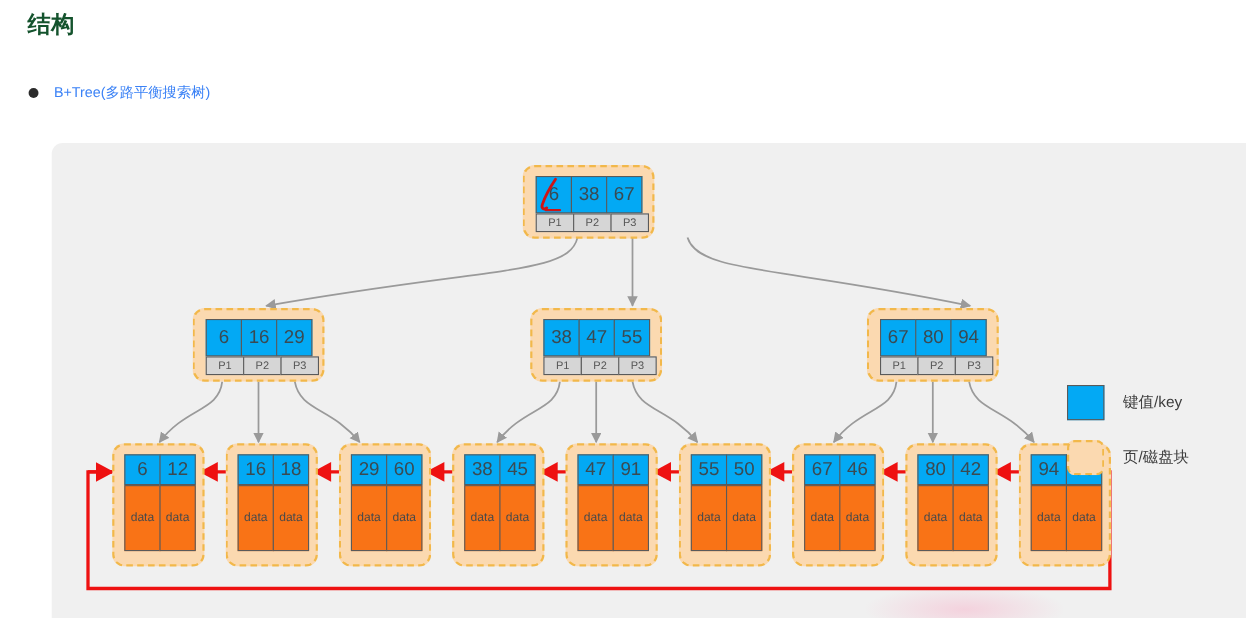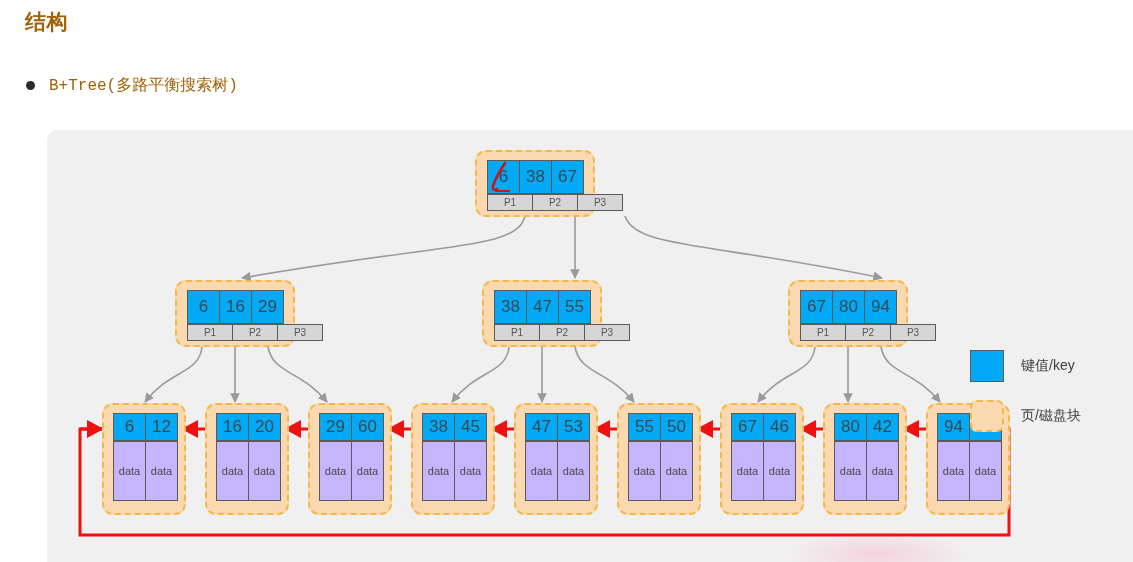--- a/index.html
+++ b/index.html
@@ -16,42 +16,41 @@
     color: #333333;
   }
 
   
   #page-title {
     position: absolute;
     left: 25px;
     top: 8px;
     font-size: 21px;
     font-weight: bold;
-    color: #a16207;
+    color: #14532d;
     letter-spacing: 0.5px;
   }
   #bullet-row {
     position: absolute;
     left: 26px;
     top: 75px;
     display: flex;
     align-items: center;
     gap: 14px;
   }
   #bullet-dot {
     width: 9px;
     height: 9px;
     border-radius: 50%;
     background: #2b2b2b;
     flex: none;
   }
   #bullet-text {
-    font-size: 16px;
-    color: #a16207;
-    font-family: Liberation Mono, monospace;
+    font-size: 13px;
+    color: #3b82f6;
   }
 
   
   #diagram-panel {
     position: absolute;
     left: 47px;
     top: 130px;
     width: 1086px;
     height: 432px;
     background: #f0f0f0;
@@ -99,28 +98,28 @@
     background: #03a9f4;
     color: #3a4a52;
     font-size: 17px;
   }
   .ptr-cell {
     background: #d6d6d6;
     color: #555555;
     font-size: 10px;
   }
   .data-cell {
-    background: #c4b5fd;
+    background: #f97316;
     color: #4a4a4a;
     font-size: 11px;
   }
 
   
   .internal .key-cell { width: 33px; height: 34px; }
-  .internal .ptr-cell { width: 46px; height: 17px; }
+  .internal .ptr-cell { width: 35px; height: 17px; }
   .internal .inner {
     position: absolute;
     left: 10px;
     top: 8px;
   }
 
   
   .leaf .key-cell  { width: 33px; height: 28px; }
   .leaf .data-cell { width: 33px; height: 60px; }
   .leaf .inner {
@@ -306,21 +305,21 @@
         <div class="cell data-cell">data</div>
         <div class="cell data-cell">data</div>
       </div>
     </div>
   </div>
 
   <div class="page-block leaf" style="left:158px; top:273px; width:84px; height:112px;">
     <div class="inner">
       <div class="key-row">
         <div class="cell key-cell">16</div>
-        <div class="cell key-cell">20</div>
+        <div class="cell key-cell">18</div>
       </div>
       <div class="data-row">
         <div class="cell data-cell">data</div>
         <div class="cell data-cell">data</div>
       </div>
     </div>
   </div>
 
   <div class="page-block leaf" style="left:261px; top:273px; width:84px; height:112px;">
     <div class="inner">
@@ -345,21 +344,21 @@
         <div class="cell data-cell">data</div>
         <div class="cell data-cell">data</div>
       </div>
     </div>
   </div>
 
   <div class="page-block leaf" style="left:467px; top:273px; width:84px; height:112px;">
     <div class="inner">
       <div class="key-row">
         <div class="cell key-cell">47</div>
-        <div class="cell key-cell">53</div>
+        <div class="cell key-cell">91</div>
       </div>
       <div class="data-row">
         <div class="cell data-cell">data</div>
         <div class="cell data-cell">data</div>
       </div>
     </div>
   </div>
 
   <div class="page-block leaf" style="left:570px; top:273px; width:84px; height:112px;">
     <div class="inner">

